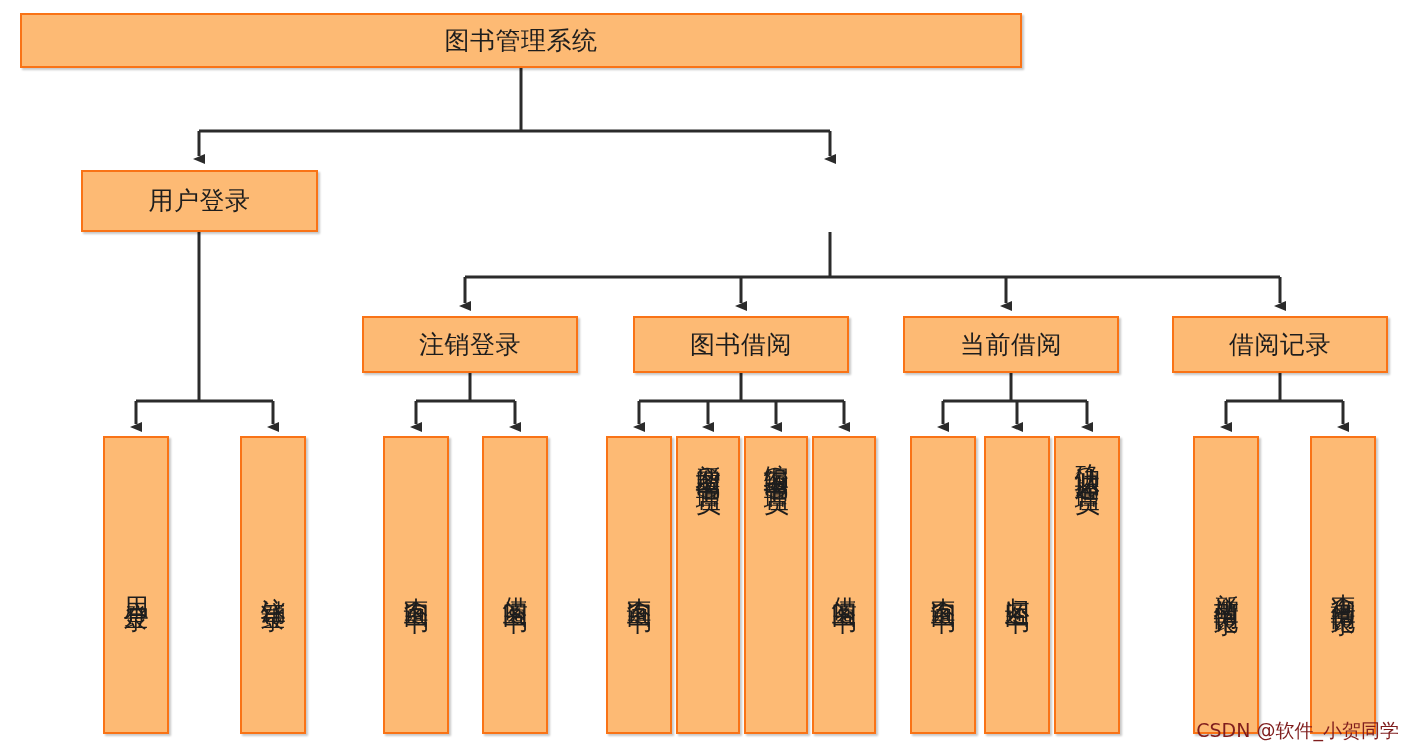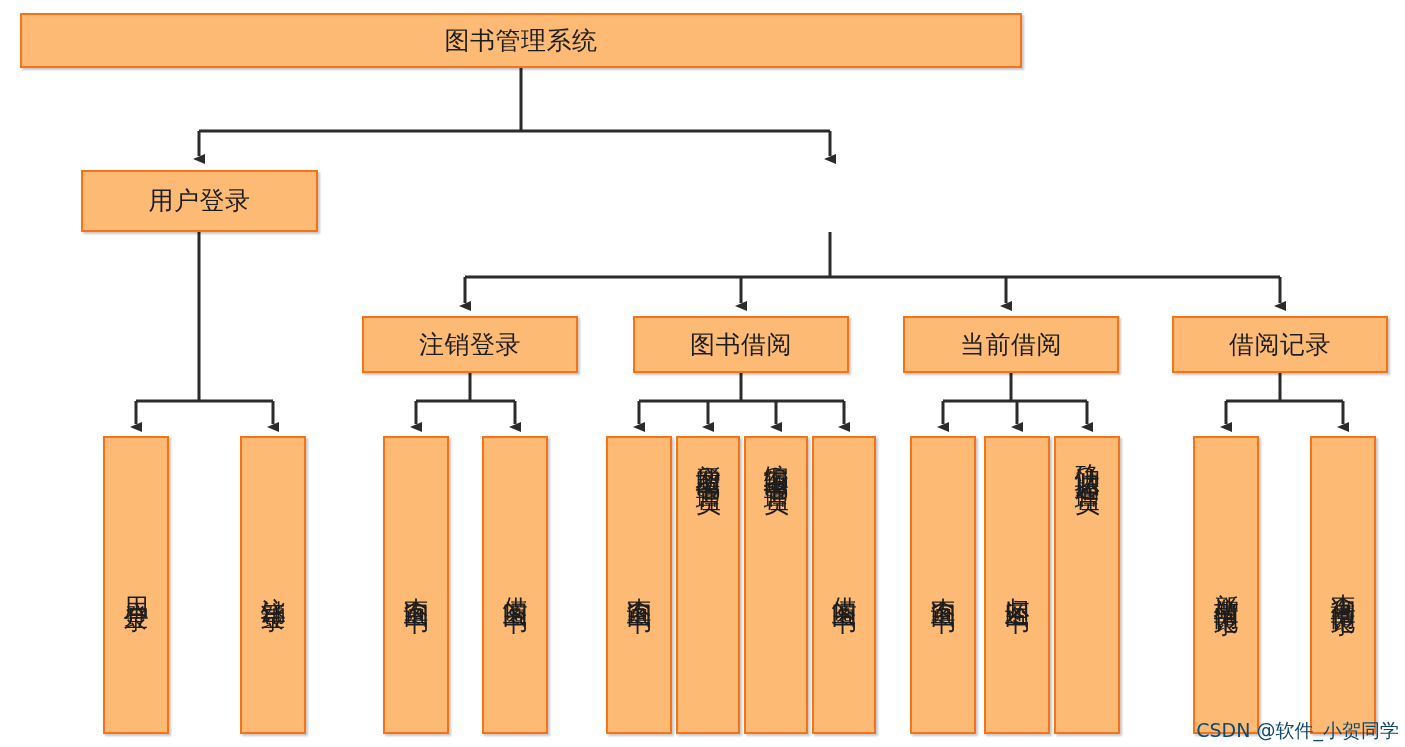--- a/index.html
+++ b/index.html
@@ -64,21 +64,21 @@
     top: 0;
     width: 1405px;
     height: 747px;
     pointer-events: none;
   }
   .watermark {
     position: absolute;
     right: 6px;
     bottom: 3px;
     font-size: 19px;
-    color: #0c4a6e;
+    color: #7f1d1d;
     white-space: nowrap;
     font-family: "DejaVu Sans", "Liberation Sans", sans-serif;
   }
 </style>
 </head>
 <body>
 
 <div id="diagram-root">
 
   <svg id="connector-layer" viewBox="0 0 1405 747" width="1405" height="747" xmlns="http://www.w3.org/2000/svg">

